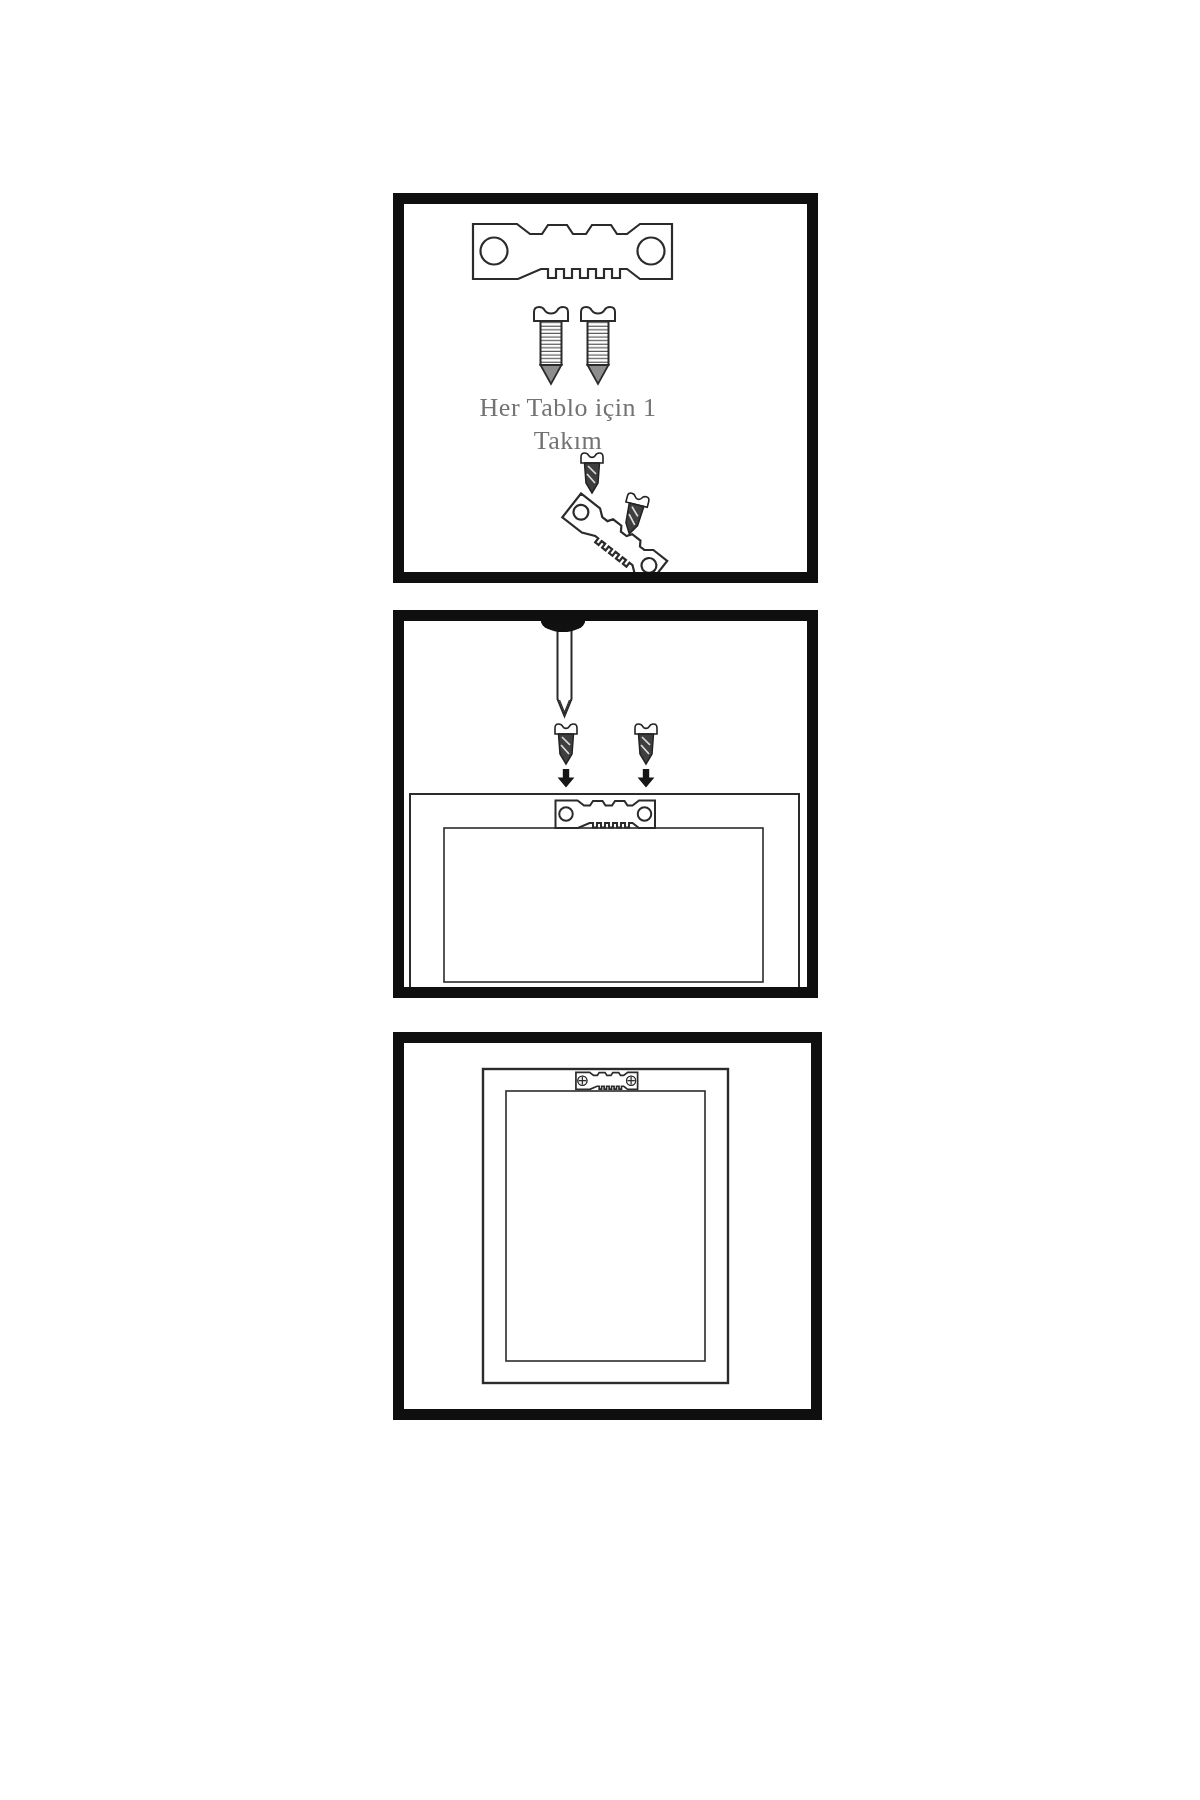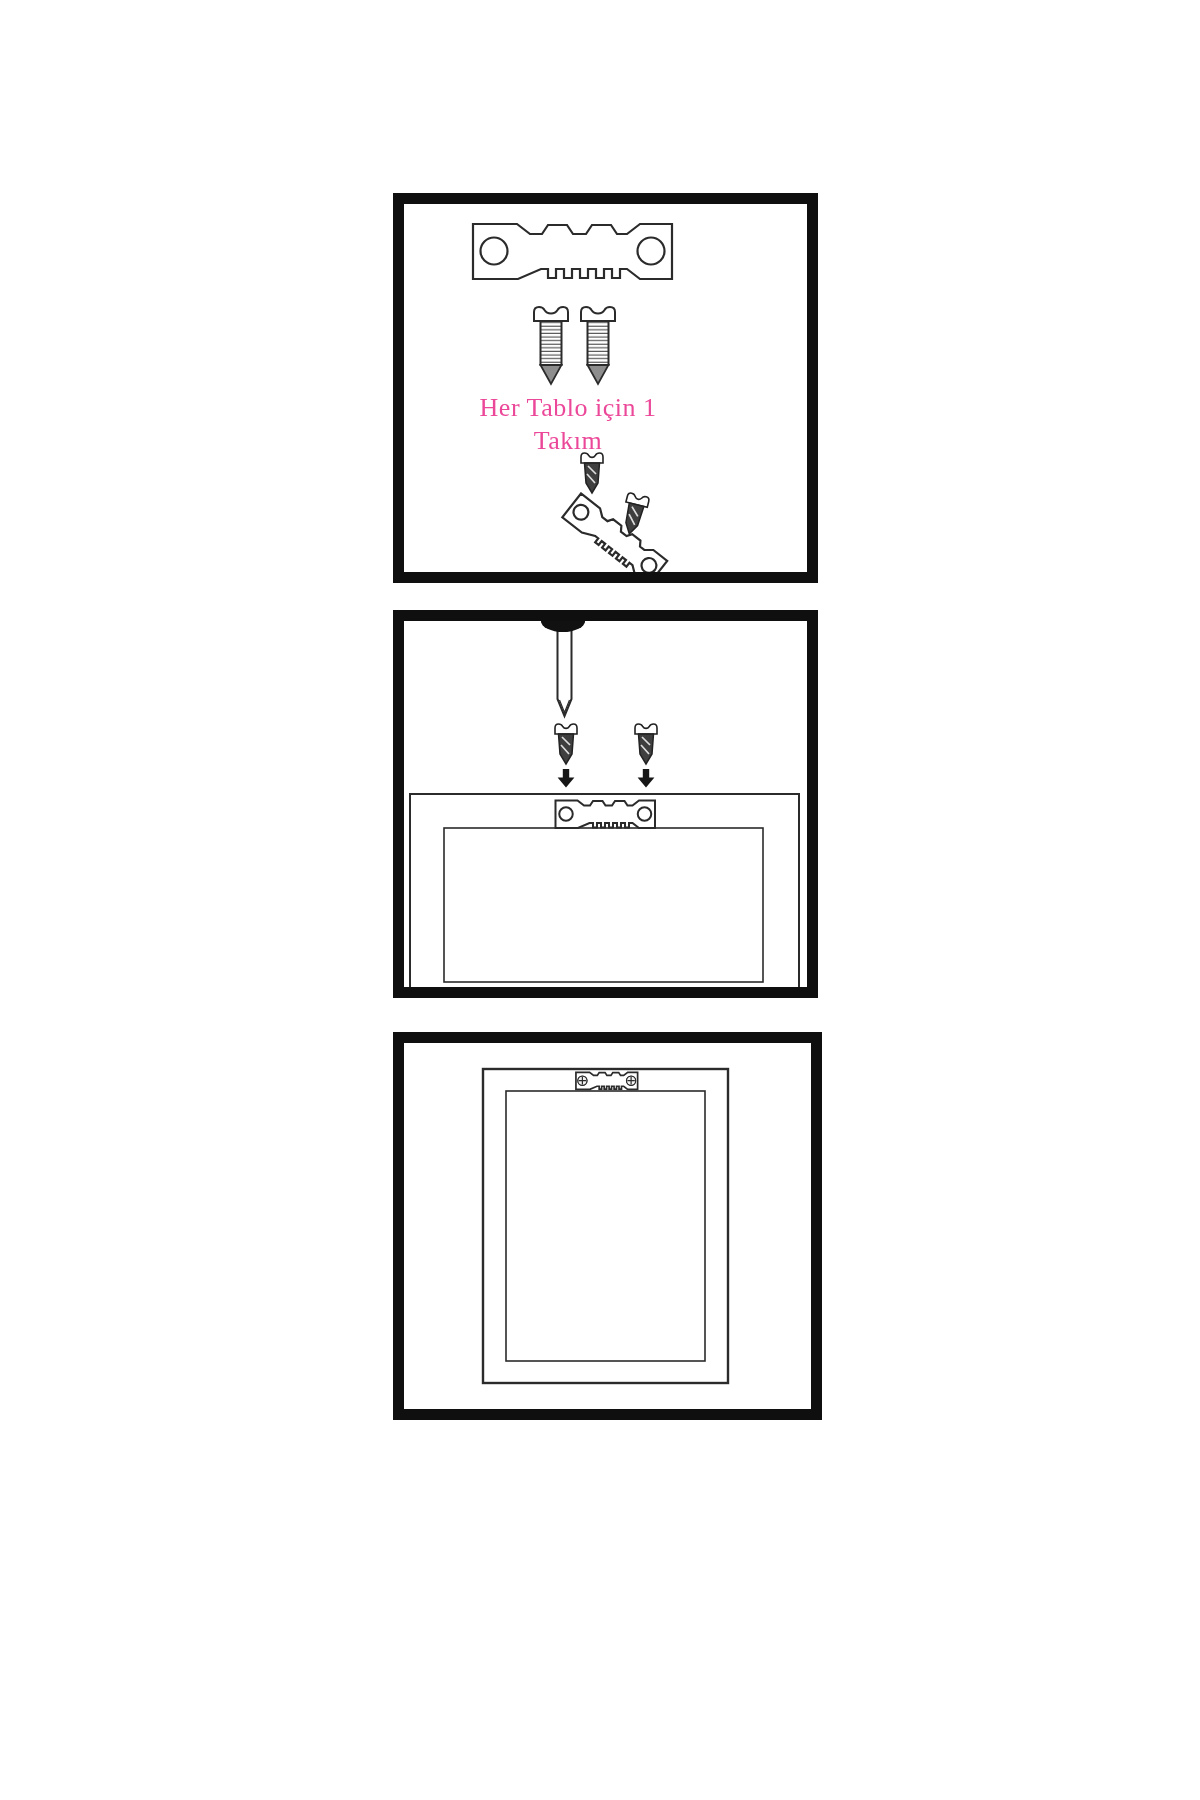--- a/index.html
+++ b/index.html
@@ -9,21 +9,21 @@
   *{margin:0;padding:0;box-sizing:border-box}
   html,body{background:#fff}
   #page{position:relative;width:1200px;height:1800px;background:var(--background);
         font-family:"Liberation Serif",serif;overflow:hidden}
   .panel{position:absolute;border:11px solid var(--panel-border);background:#fff}
   .panel svg{display:block;width:100%;height:100%}
   #panel1{left:393px;top:193px;width:425px;height:390px}
   #panel2{left:393px;top:610px;width:425px;height:388px}
   #panel3{left:393px;top:1032px;width:429px;height:388px}
   .caption{position:absolute;left:44px;top:188px;width:240px;text-align:center;
-           font-size:26px;line-height:1.25;letter-spacing:.5px;color:#ec4899;
+           font-size:26px;line-height:1.25;letter-spacing:.5px;color:#737373;
            font-family:"Liberation Serif",serif}
   
   #footer{position:absolute;left:0;top:1470px;width:1200px;height:200px}
 </style>
 </head>
 <body>
 
 <div id="page">
 
   <svg width="0" height="0" style="position:absolute" aria-hidden="true">

